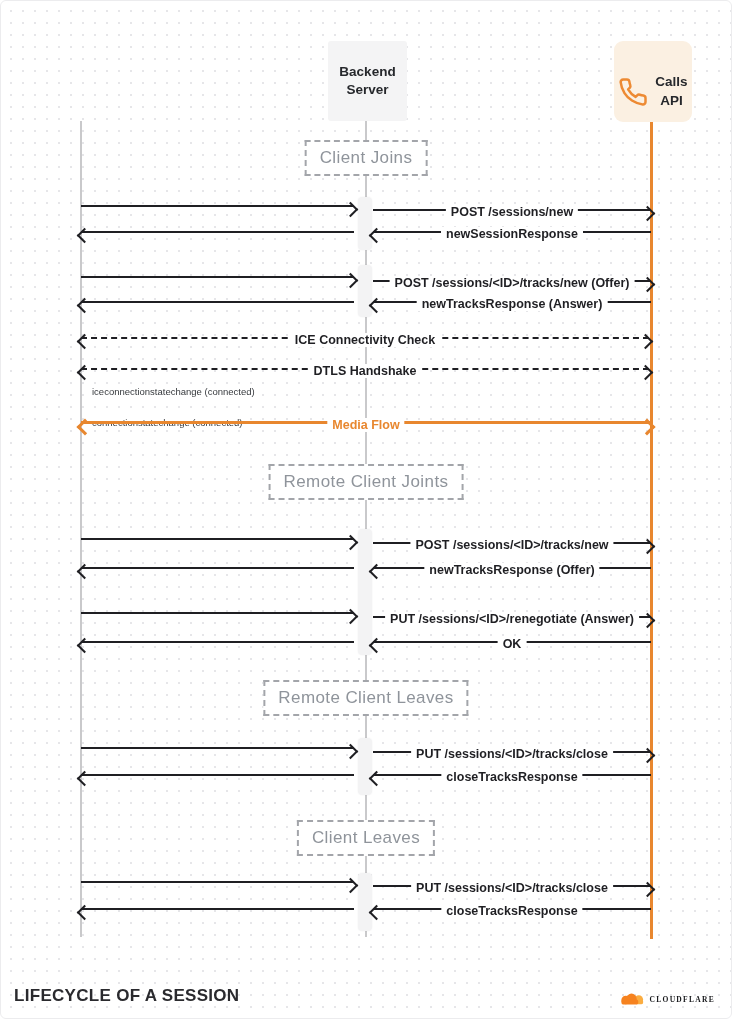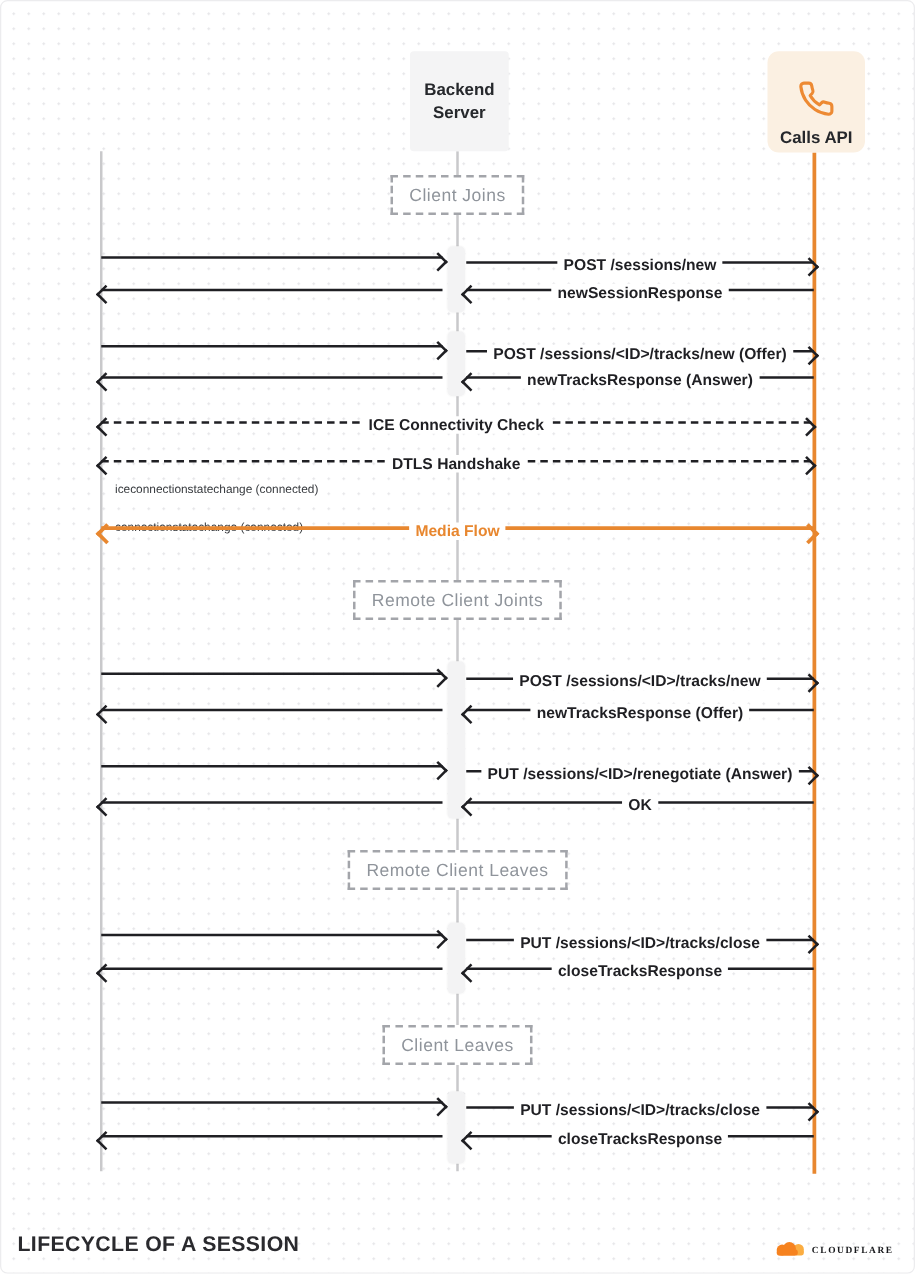--- a/index.html
+++ b/index.html
@@ -11,21 +11,21 @@
     background-size:12px 12px;background-position:4px 4px;
     border:1px solid #ECECEE;box-sizing:border-box;border-radius:6px;
   }
   
   .actor{
     position:absolute;display:flex;align-items:center;justify-content:center;
     text-align:center;font-weight:700;font-size:13.5px;line-height:1.35;color:#26282C;
     background:#F4F4F5;border-radius:3px;z-index:4;padding:0 9px;box-sizing:border-box;
   }
   .actor.calls{
-    background:#FBF0E2;border-radius:9px;flex-direction:column;gap:7px;padding-top:20px;
+    background:#FBF0E2;border-radius:9px;flex-direction:row;gap:7px;padding-top:20px;
   }
   
   .lifeline{position:absolute;width:2px;background:#C9C9CB;z-index:1;}
   .lifeline.orange{background:#E8872F;width:3px;}
   
   .abar{position:absolute;left:357px;width:14px;background:#F3F3F4;border-radius:4px;z-index:2;
         box-shadow:0 0 0 1px rgba(0,0,0,0.015);}
   
   .arrow{position:absolute;height:0;border-top:2.5px solid currentColor;color:#1F1F23;z-index:3;}
   .arrow.dashed{border-top-style:dashed;}
@@ -43,21 +43,21 @@
   }
   .arrow.orange .mlabel{color:#E8872F;}
   .sublabel{
     position:absolute;font-size:9.5px;color:#36393D;background:#fff;padding:0 3px;
     white-space:nowrap;z-index:3;margin-top:44px;
   }
   
   .note{
     position:absolute;left:365px;transform:translateX(-50%);
     background:#fff;border:2px dashed #A3A5AA;color:#8F949B;
-    font-size:14px;letter-spacing:0.4px;padding:6px 13px;white-space:nowrap;z-index:4;
+    font-size:17px;letter-spacing:0.4px;padding:6px 13px;white-space:nowrap;z-index:4;
   }
   
   .footer-title{
     position:absolute;left:13px;top:985px;font-weight:700;font-size:17px;
     letter-spacing:0.3px;color:#2A2A2E;z-index:4;
   }
   .brand{position:absolute;right:16px;top:991px;display:flex;align-items:center;gap:3px;z-index:4;font-family:Liberation Serif, serif;}
   .brand-word{font-size:7.5px;font-weight:700;letter-spacing:1.3px;color:#17181B;}
 </style>
 </head>

